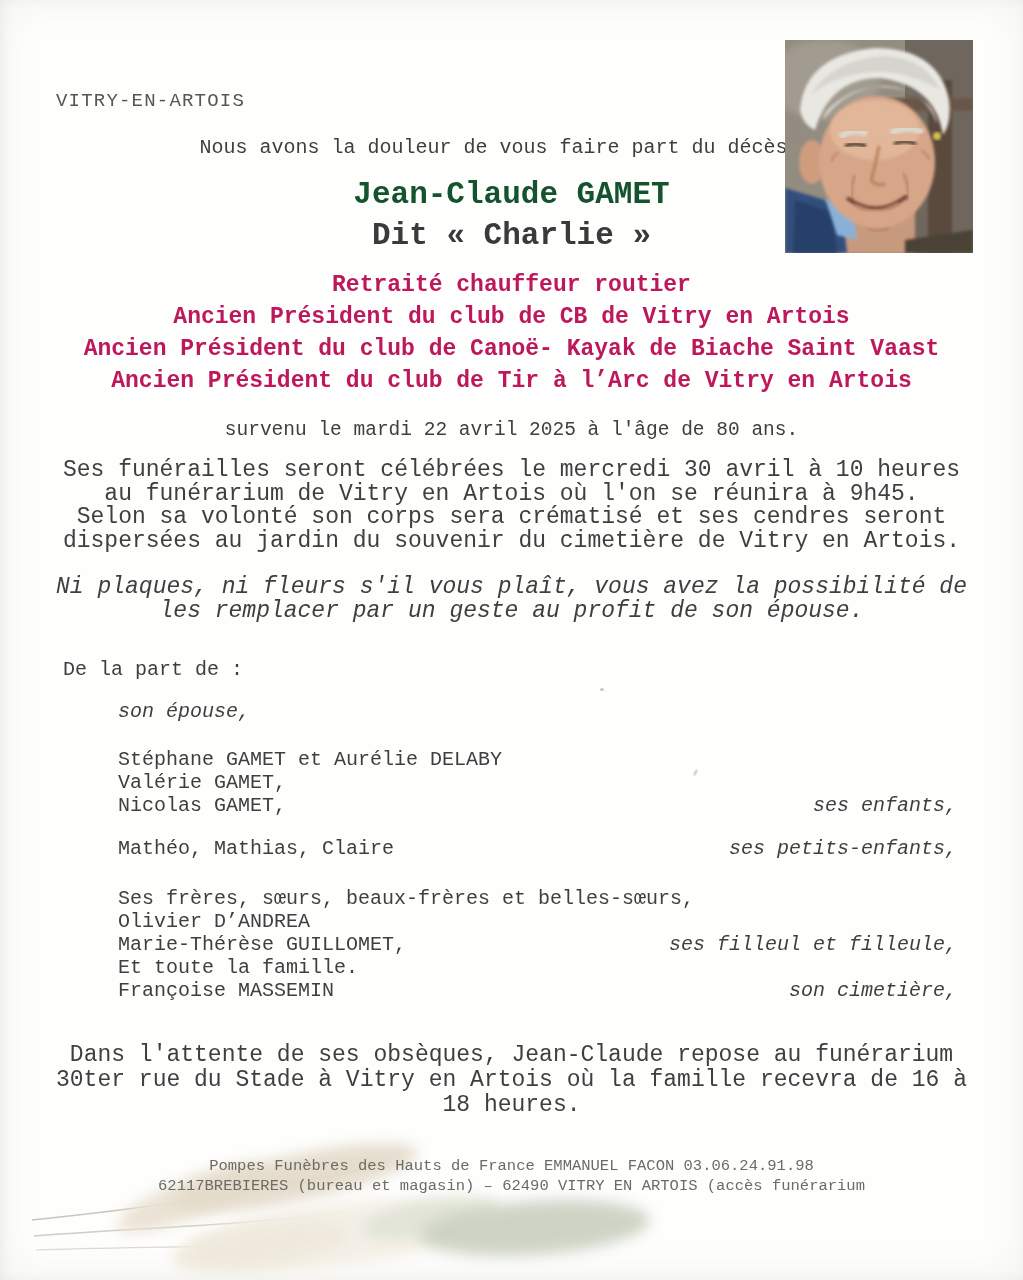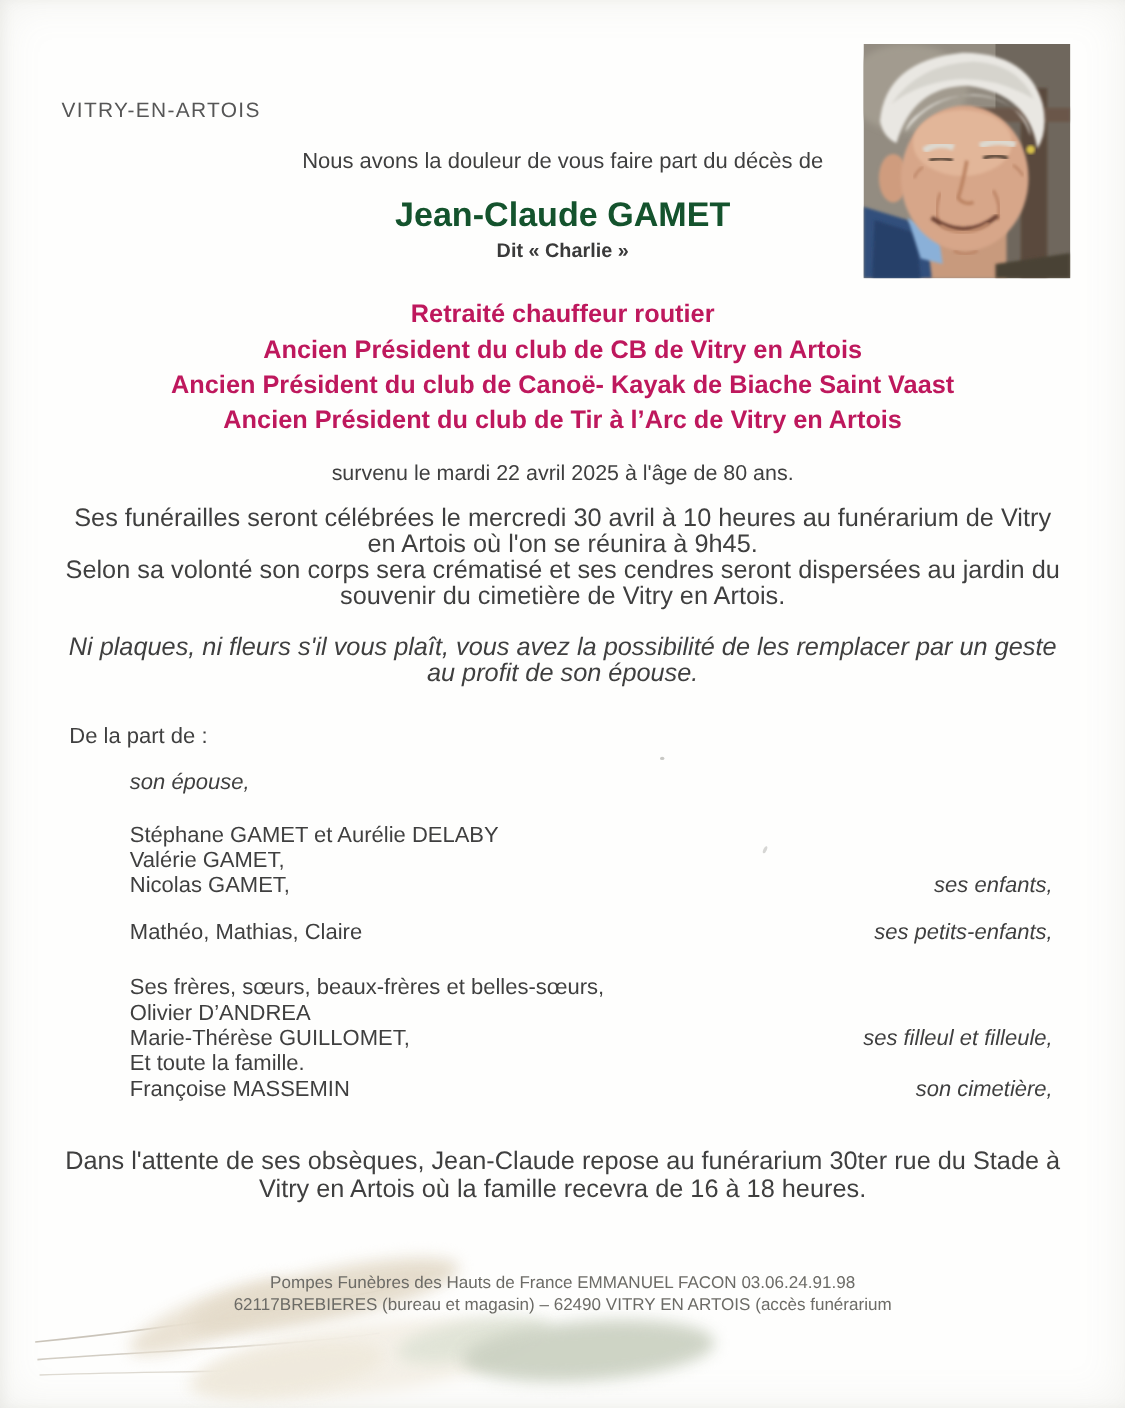--- a/index.html
+++ b/index.html
@@ -2,31 +2,31 @@
 <html><head>
 <meta charset="utf-8">
 <style>
   html,body{margin:0;padding:0;background:#e9e9e9;}
   .page{
     position:relative;
     width:1023px;height:1280px;
     margin:0 auto;
     background:#fefefd;
     overflow:hidden;
-    font-family:Liberation Sans, sans-serif;
+    font-family:Liberation Mono, monospace;
     color:#3f3f3f;
     box-shadow:inset 0 0 40px rgba(150,145,135,.12), inset 4px 0 10px rgba(160,155,145,.10);
   }
   .abs{position:absolute;}
   .center{left:0;right:0;text-align:center;}
 
   .city{left:56px;top:90px;font-size:19px;letter-spacing:1.2px;color:#565656;}
   .intro{top:136px;font-size:20px;}
   .deceased-name{top:177px;font-size:31px;font-weight:bold;color:#14532d;margin:0;}
-  .nickname{top:218px;font-size:18px;font-weight:bold;color:#3a3a3a;}
+  .nickname{top:218px;font-size:31px;font-weight:bold;color:#3a3a3a;}
   .titles{top:269px;font-size:23px;font-weight:bold;color:#be185d;line-height:32px;}
   .death-line{top:419px;font-size:19.5px;}
   .para{left:56px;width:911px;text-align:center;font-size:23px;line-height:23.5px;}
   .para-block{top:459px;}
   .flowers{top:576px;font-style:italic;}
   .from-label{left:63px;top:658px;font-size:20px;}
   .family{left:118px;top:700px;width:839px;font-size:20px;}
   .frow{display:flex;justify-content:space-between;align-items:baseline;height:23px;line-height:23px;}
   .frow .relation{font-style:italic;white-space:nowrap;}
   .gap-lg{margin-top:25px;}

